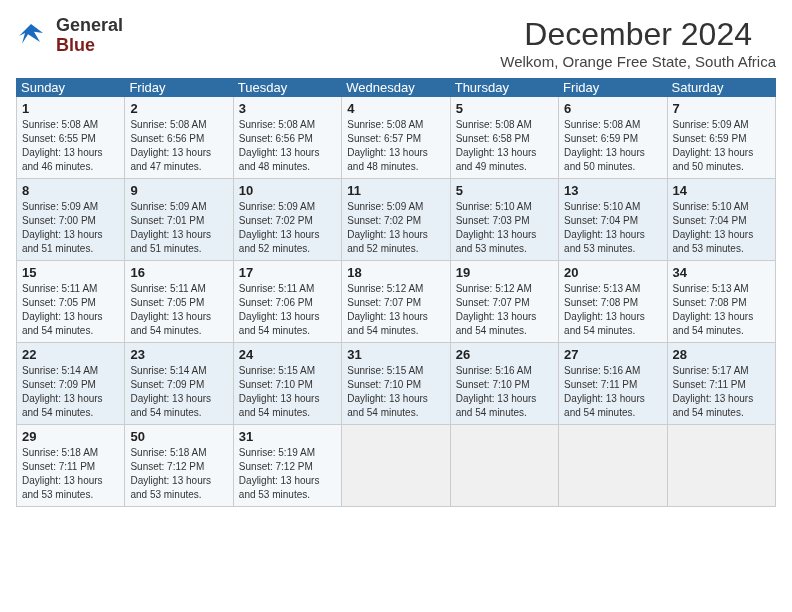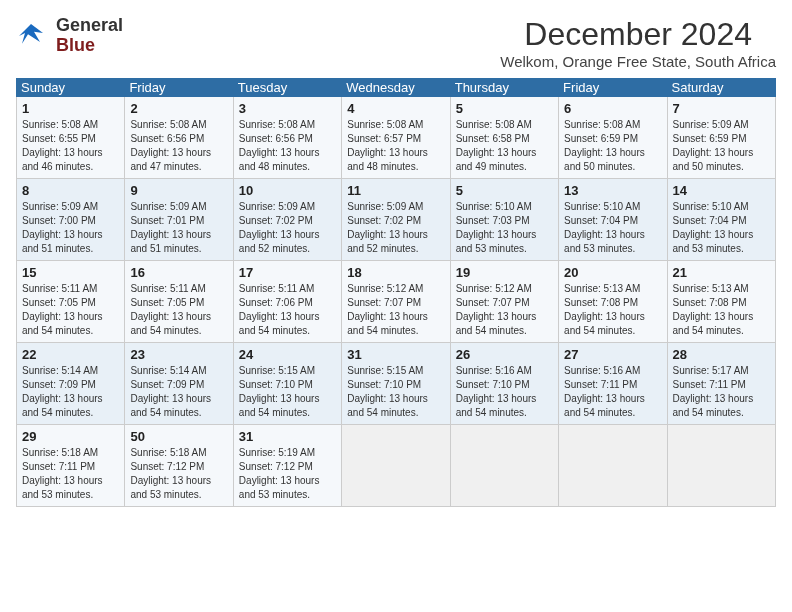--- a/index.html
+++ b/index.html
@@ -201,21 +201,21 @@
         </td>
         <td>
           <span class="day-number">19</span>
           <div class="day-info">Sunrise: 5:12 AM<br>Sunset: 7:07 PM<br>Daylight: 13 hours<br>and 54 minutes.</div>
         </td>
         <td>
           <span class="day-number">20</span>
           <div class="day-info">Sunrise: 5:13 AM<br>Sunset: 7:08 PM<br>Daylight: 13 hours<br>and 54 minutes.</div>
         </td>
         <td>
-          <span class="day-number">21</span>
+          <span class="day-number">34</span>
           <div class="day-info">Sunrise: 5:13 AM<br>Sunset: 7:08 PM<br>Daylight: 13 hours<br>and 54 minutes.</div>
         </td>
       </tr>
       <tr>
         <td>
           <span class="day-number">22</span>
           <div class="day-info">Sunrise: 5:14 AM<br>Sunset: 7:09 PM<br>Daylight: 13 hours<br>and 54 minutes.</div>
         </td>
         <td>
           <span class="day-number">23</span>

